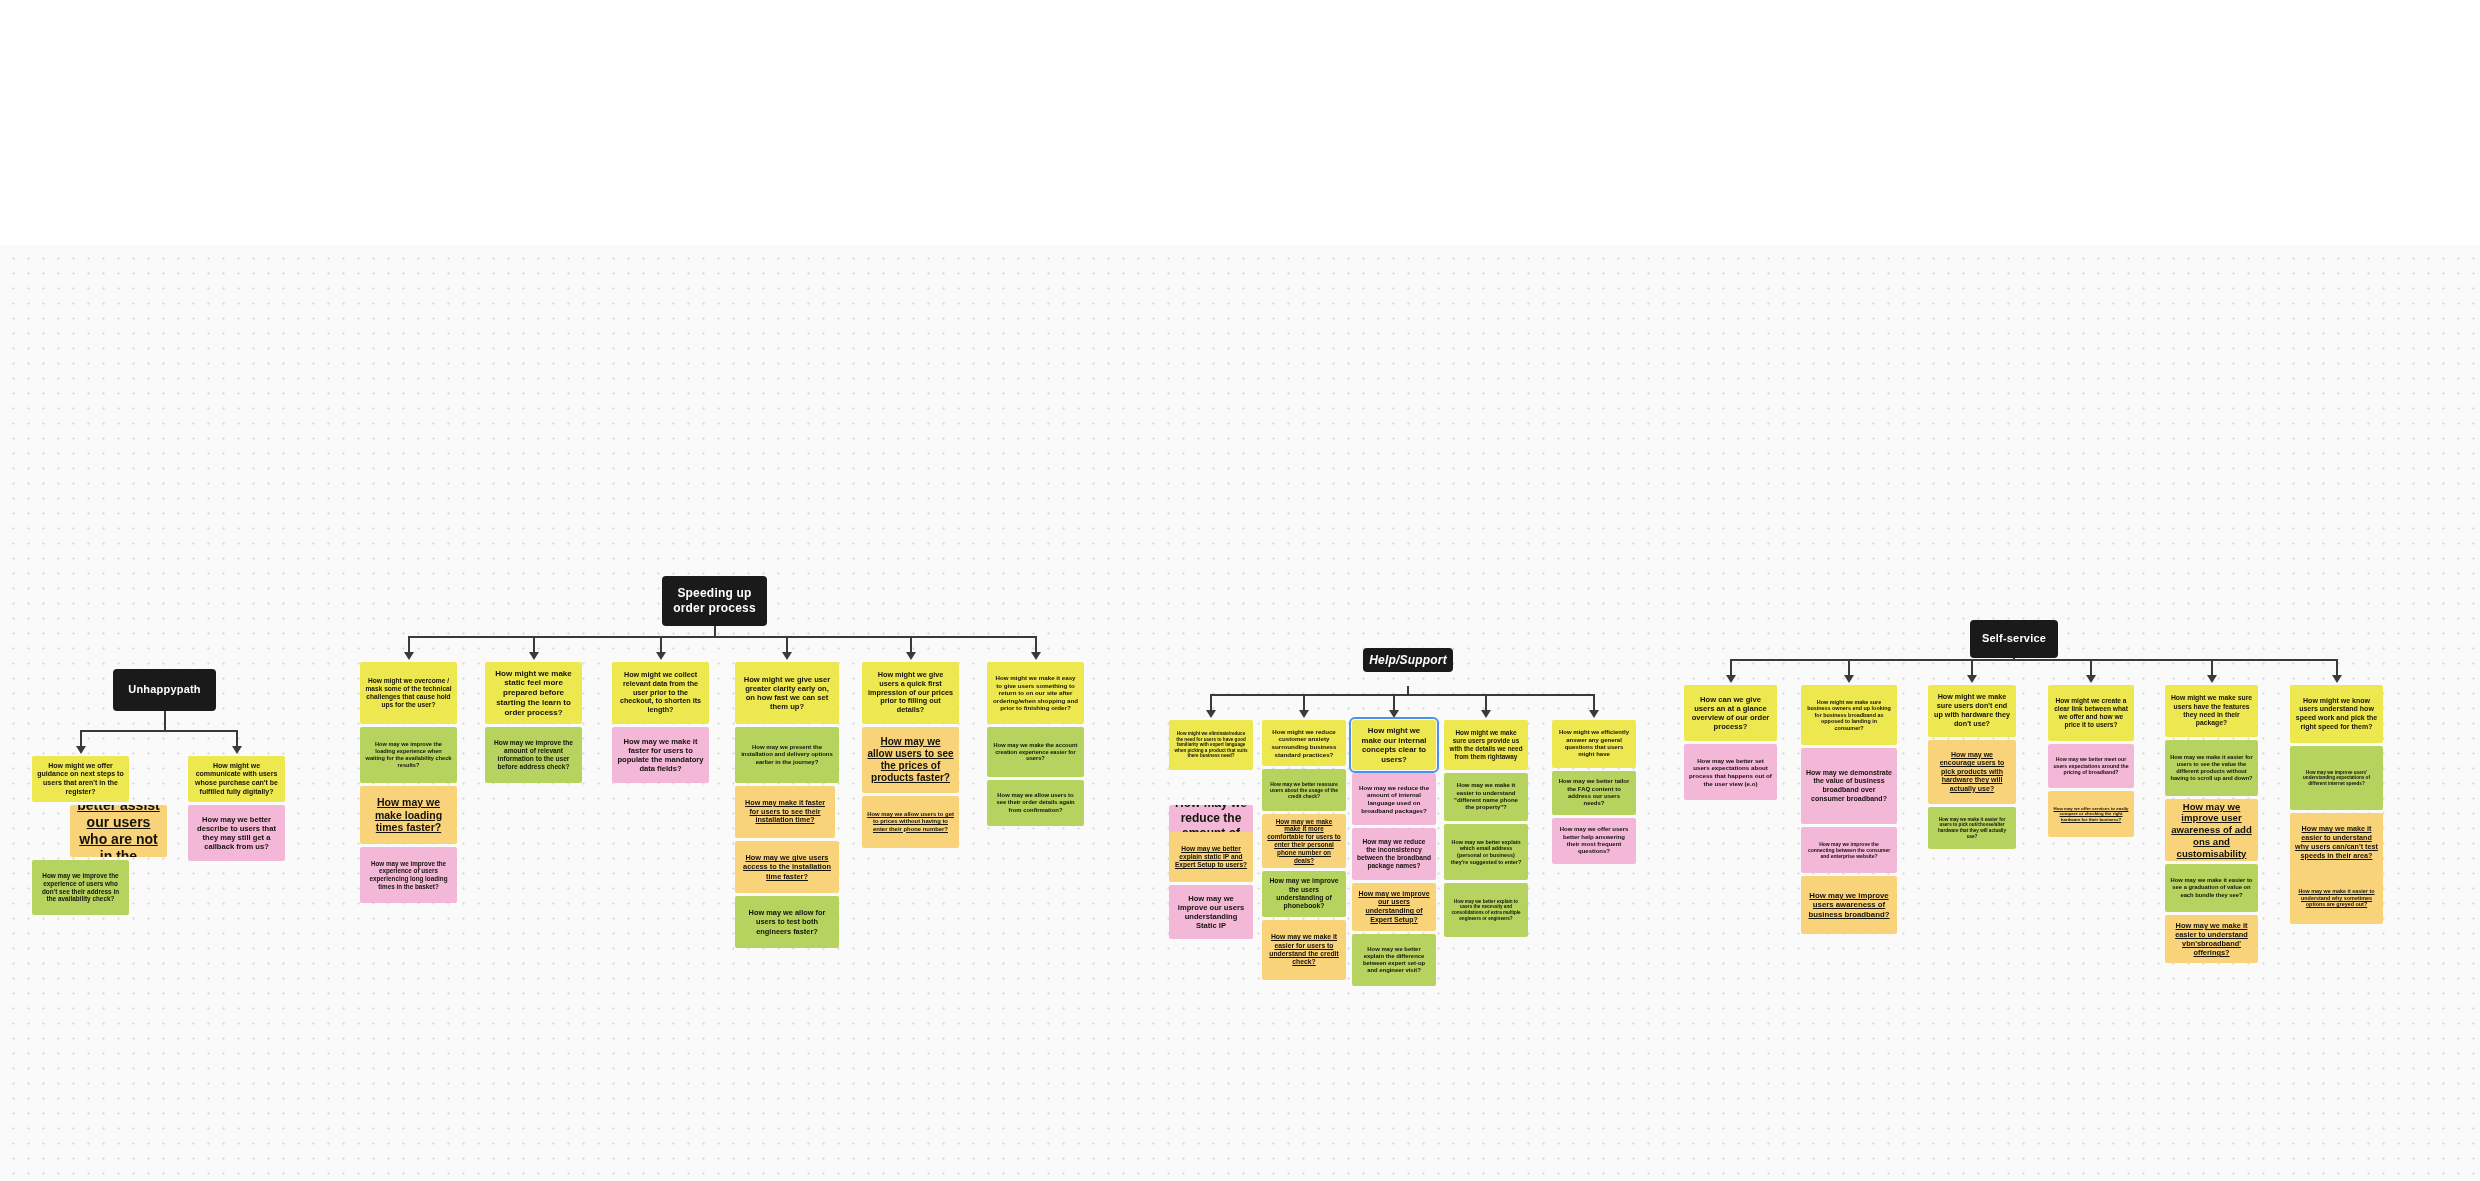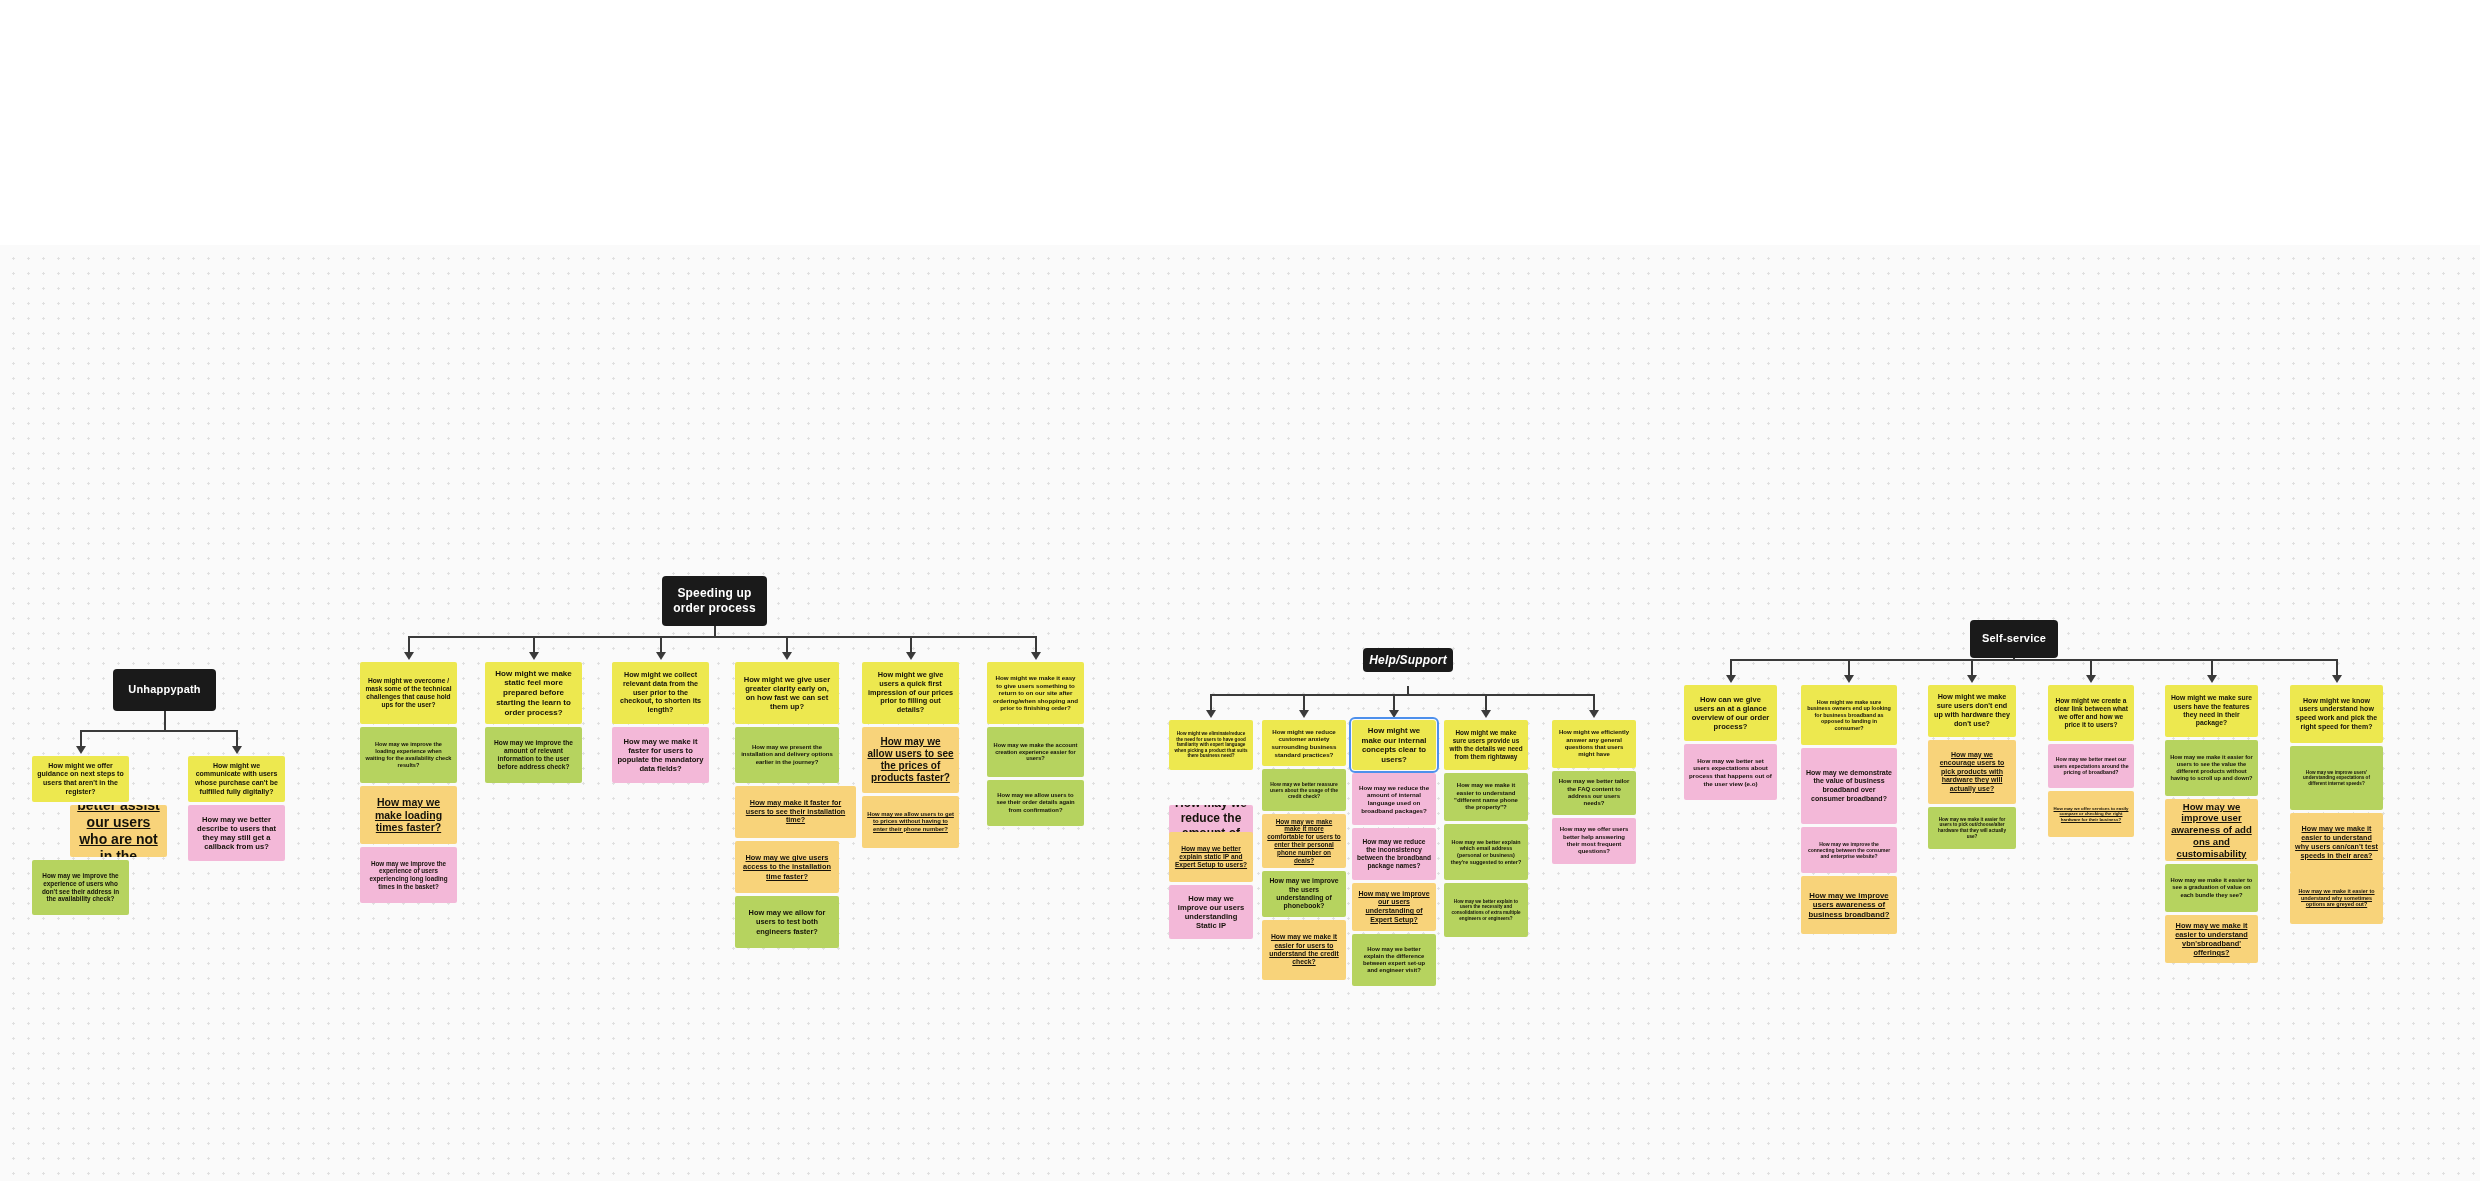--- a/index.html
+++ b/index.html
@@ -118,21 +118,21 @@
       </div>
       <div class="card c-pink" style="left: 612px; top: 482px; width: 97px; height: 56px; font-size: 7.6px;">
         <span>How may we make it faster for users to populate the mandatory data fields?</span>
       </div>
       <div class="card c-yellow" style="left: 735px; top: 417px; width: 104px; height: 62px; font-size: 7.6px;">
         <span>How might we give user greater clarity early on, on how fast we can set them up?</span>
       </div>
       <div class="card c-green" style="left: 735px; top: 482px; width: 104px; height: 56px; font-size: 6px;">
         <span>How may we present the installation and delivery options earlier in the journey?</span>
       </div>
-      <div class="card c-orange" style="left: 735px; top: 541px; width: 121px; height: 52px; font-size: 7.2px;">
+      <div class="card c-orange" style="left: 735px; top: 541px; width: 100px; height: 52px; font-size: 7.2px;">
         <span>How may make it faster for users to see their installation time?</span>
       </div>
       <div class="card c-orange" style="left: 735px; top: 596px; width: 104px; height: 52px; font-size: 7.4px;">
         <span>How may we give users access to the installation time faster?</span>
       </div>
       <div class="card c-green" style="left: 735px; top: 651px; width: 104px; height: 52px; font-size: 7.4px;">
         <span>How may we allow for users to test both engineers faster?</span>
       </div>
       <div class="card c-yellow" style="left: 862px; top: 417px; width: 97px; height: 62px; font-size: 7.3px;">
         <span>How might we give users a quick first impression of our prices prior to filling out details?</span>

